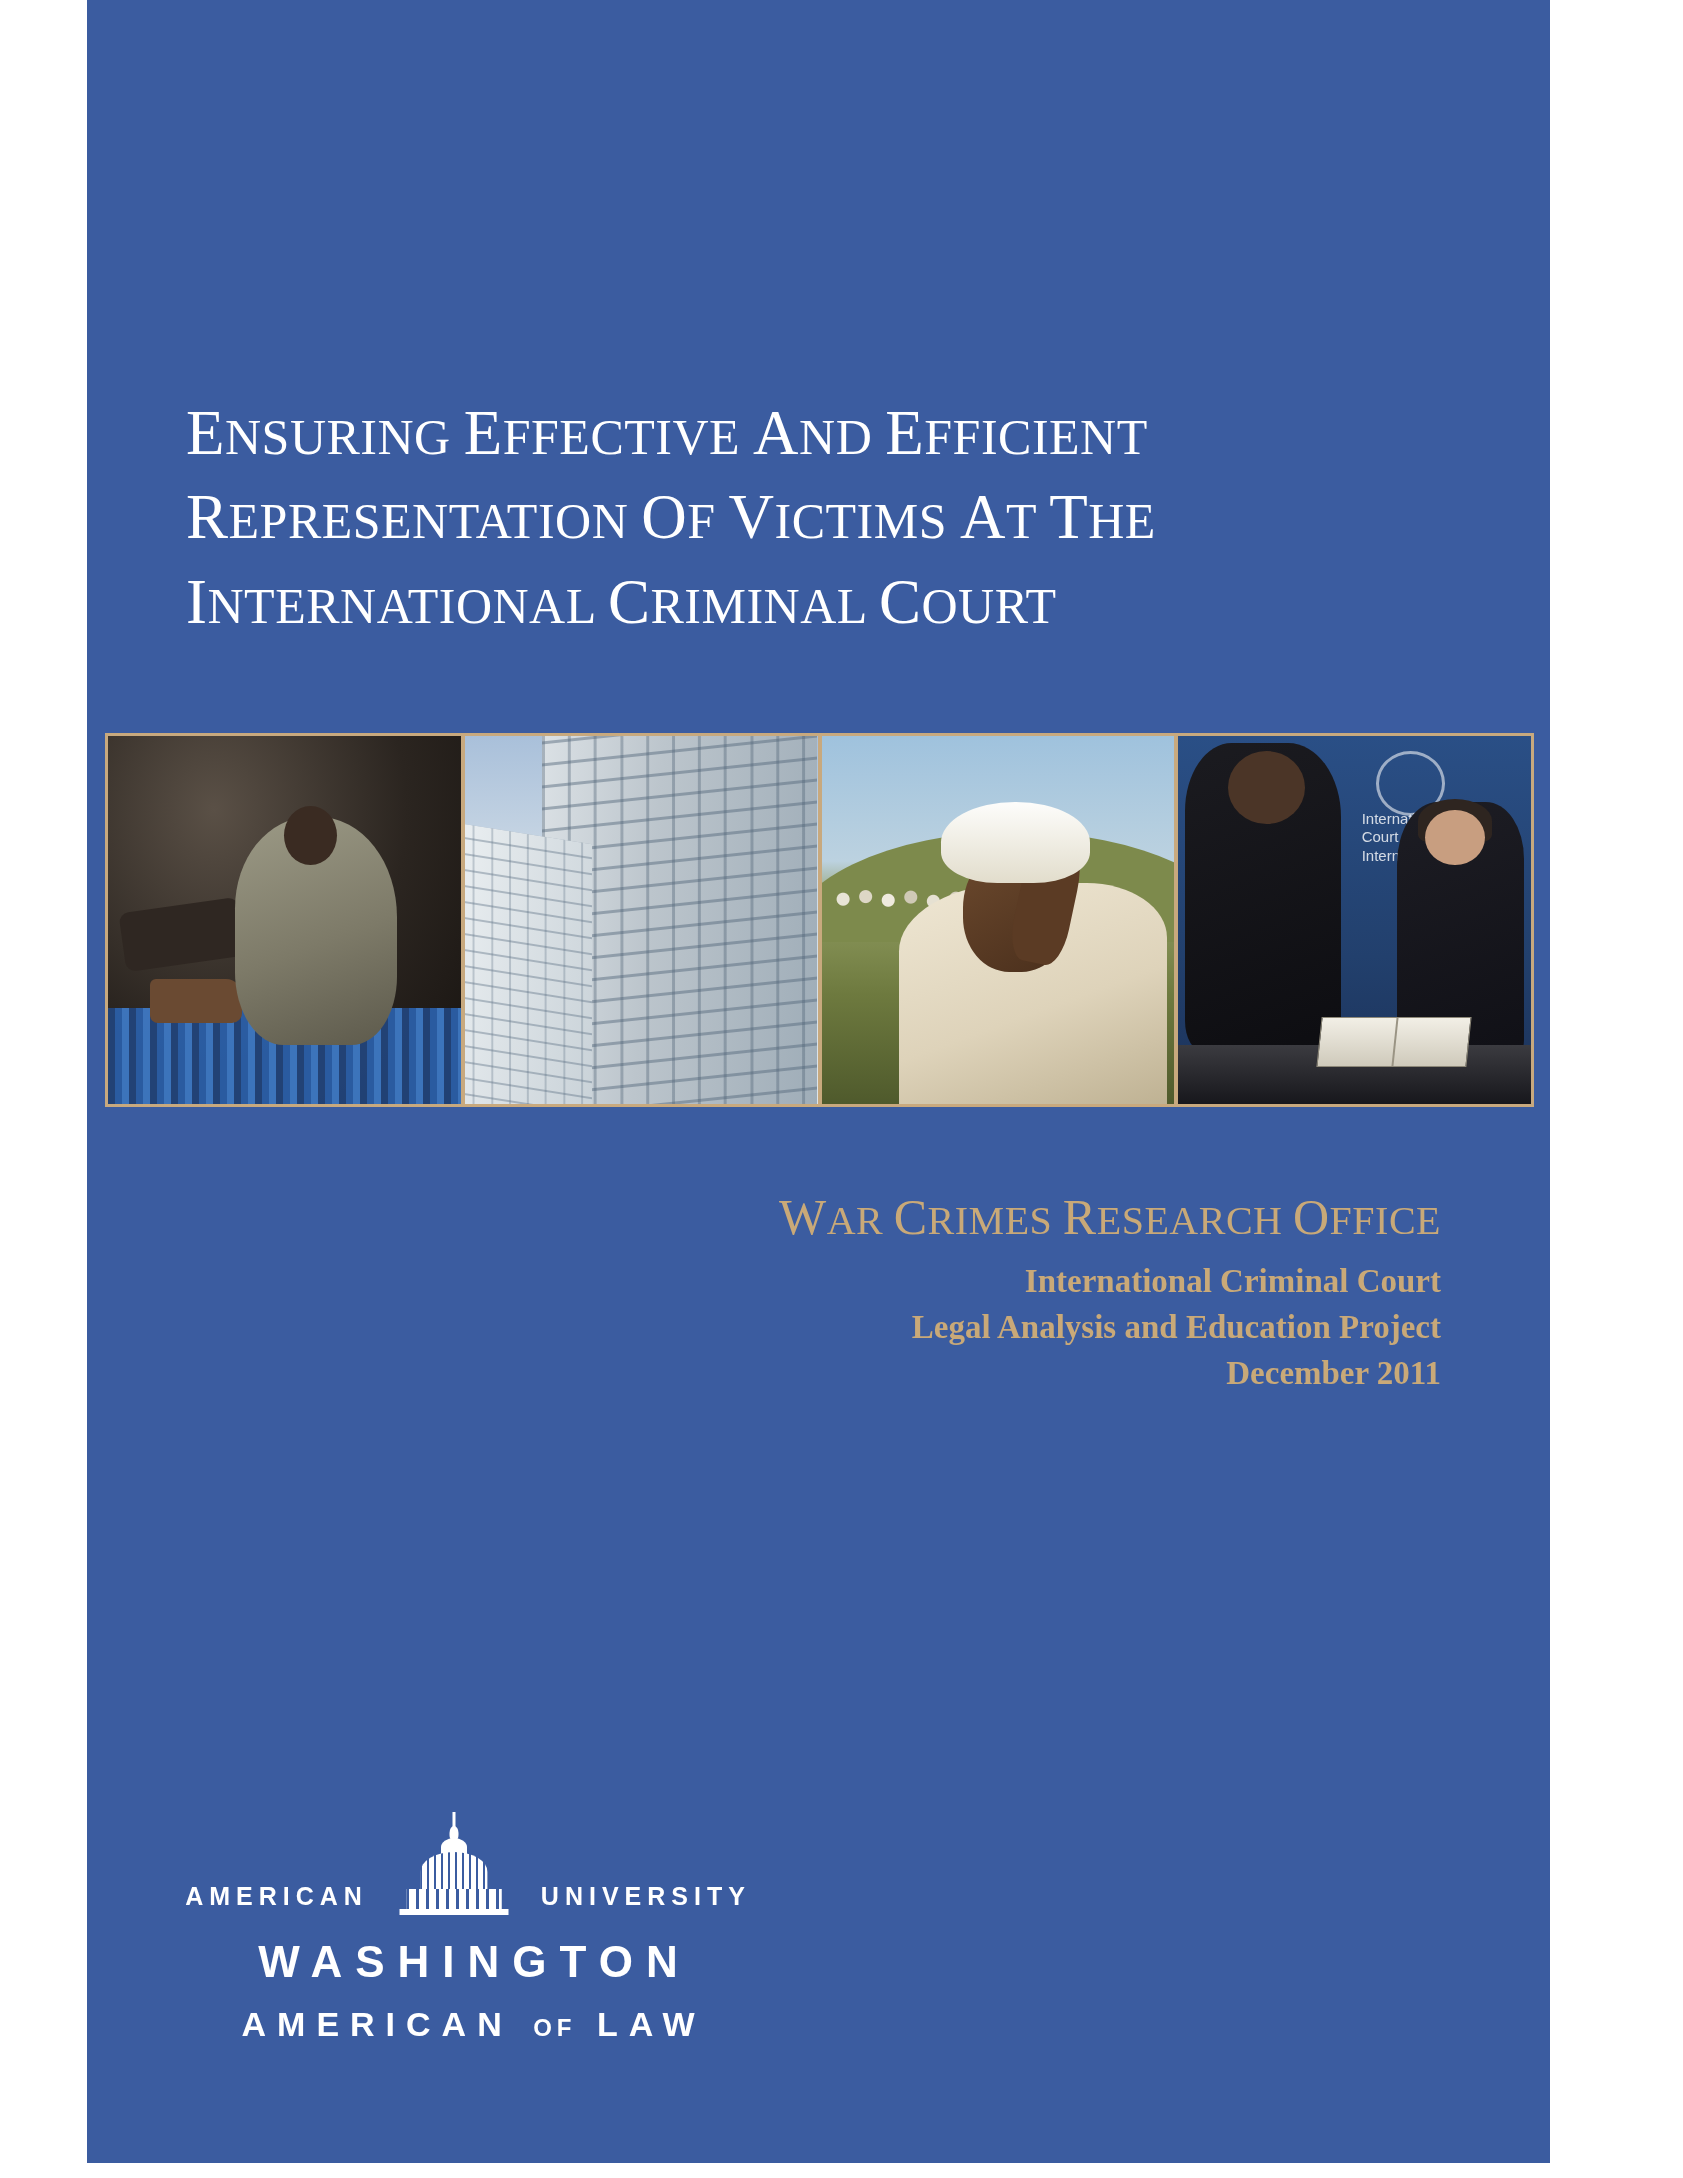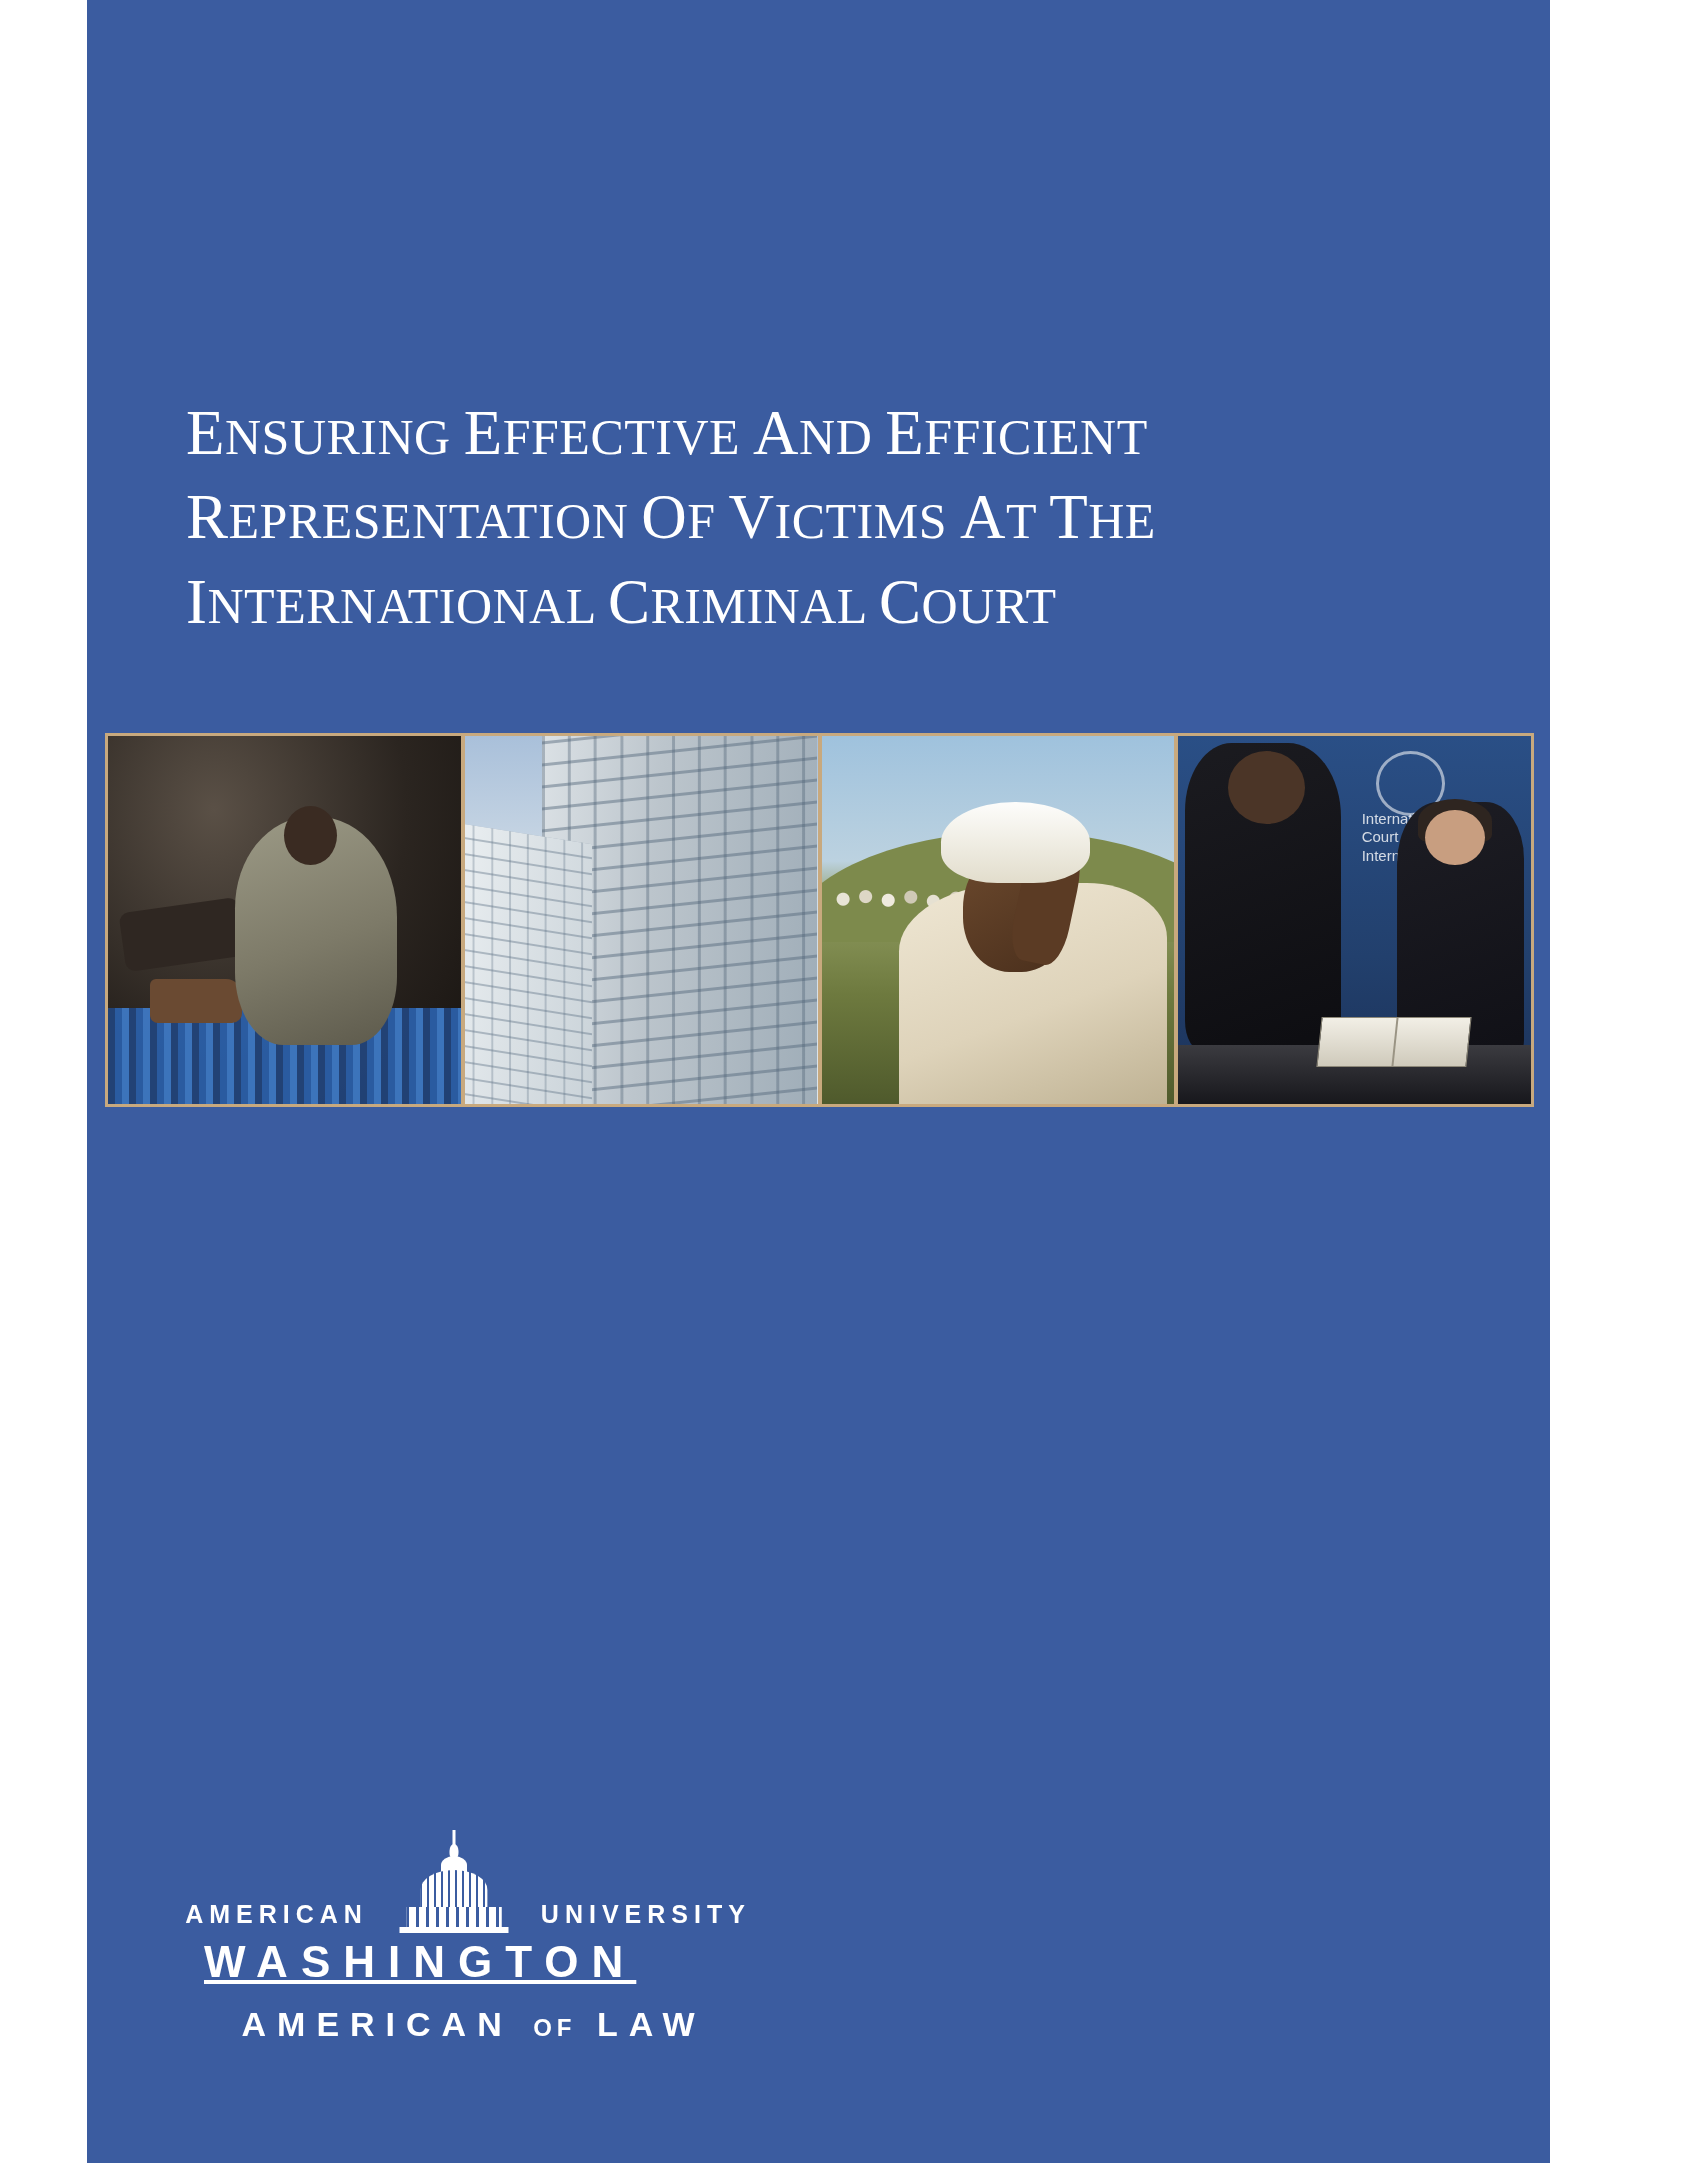--- a/index.html
+++ b/index.html
@@ -285,27 +285,27 @@
   .dome .drum {
     position: absolute; left: 50%; top: 77px; width: 95px; height: 20px;
     background: #fff; transform: translateX(-50%);
     background-image: repeating-linear-gradient(90deg, #3b5ca0 0 3px, #ffffff 3px 10px);
   }
   .dome .base {
     position: absolute; left: 50%; bottom: 0; width: 109px; height: 6px;
     background: #fff; transform: translateX(-50%);
   }
   .logo-washington {
+    text-align: center;
     font-family: "Liberation Sans", sans-serif;
     font-size: 44px;
     letter-spacing: 13px;
     font-weight: bold;
-    margin-top: 4px;
+    margin-top: 22px;
     padding-left: 13px;
-    text-decoration: underline;
   }
   .logo-col {
     text-align: center;
     font-family: "Liberation Sans", sans-serif;
     font-size: 34px;
     letter-spacing: 11px;
     font-weight: bold;
     margin-top: 18px;
     padding-left: 11px;
   }
@@ -358,20 +358,26 @@
           <div class="man-head"></div>
           <div class="woman"></div>
           <div class="hair"></div>
           <div class="woman-head"></div>
           <div class="desk"></div>
           <div class="folder"></div>
         </div>
 
       </div>
 
+      <div class="imprint">
+        <div class="office"><span class="cap">W</span>AR <span class="cap">C</span>RIMES <span class="cap">R</span>ESEARCH <span class="cap">O</span>FFICE</div>
+        <div class="line">International Criminal Court</div>
+        <div class="line">Legal Analysis and Education Project</div>
+        <div class="line">December 2011</div>
+      </div>
 
       <div class="logo">
         <div class="logo-row1">
           <div class="word">AMERICAN</div>
           <div class="dome">
             <div class="spire"></div>
             <div class="statue"></div>
             <div class="cupola"></div>
             <div class="main-dome"></div>
             <div class="drum"></div>

